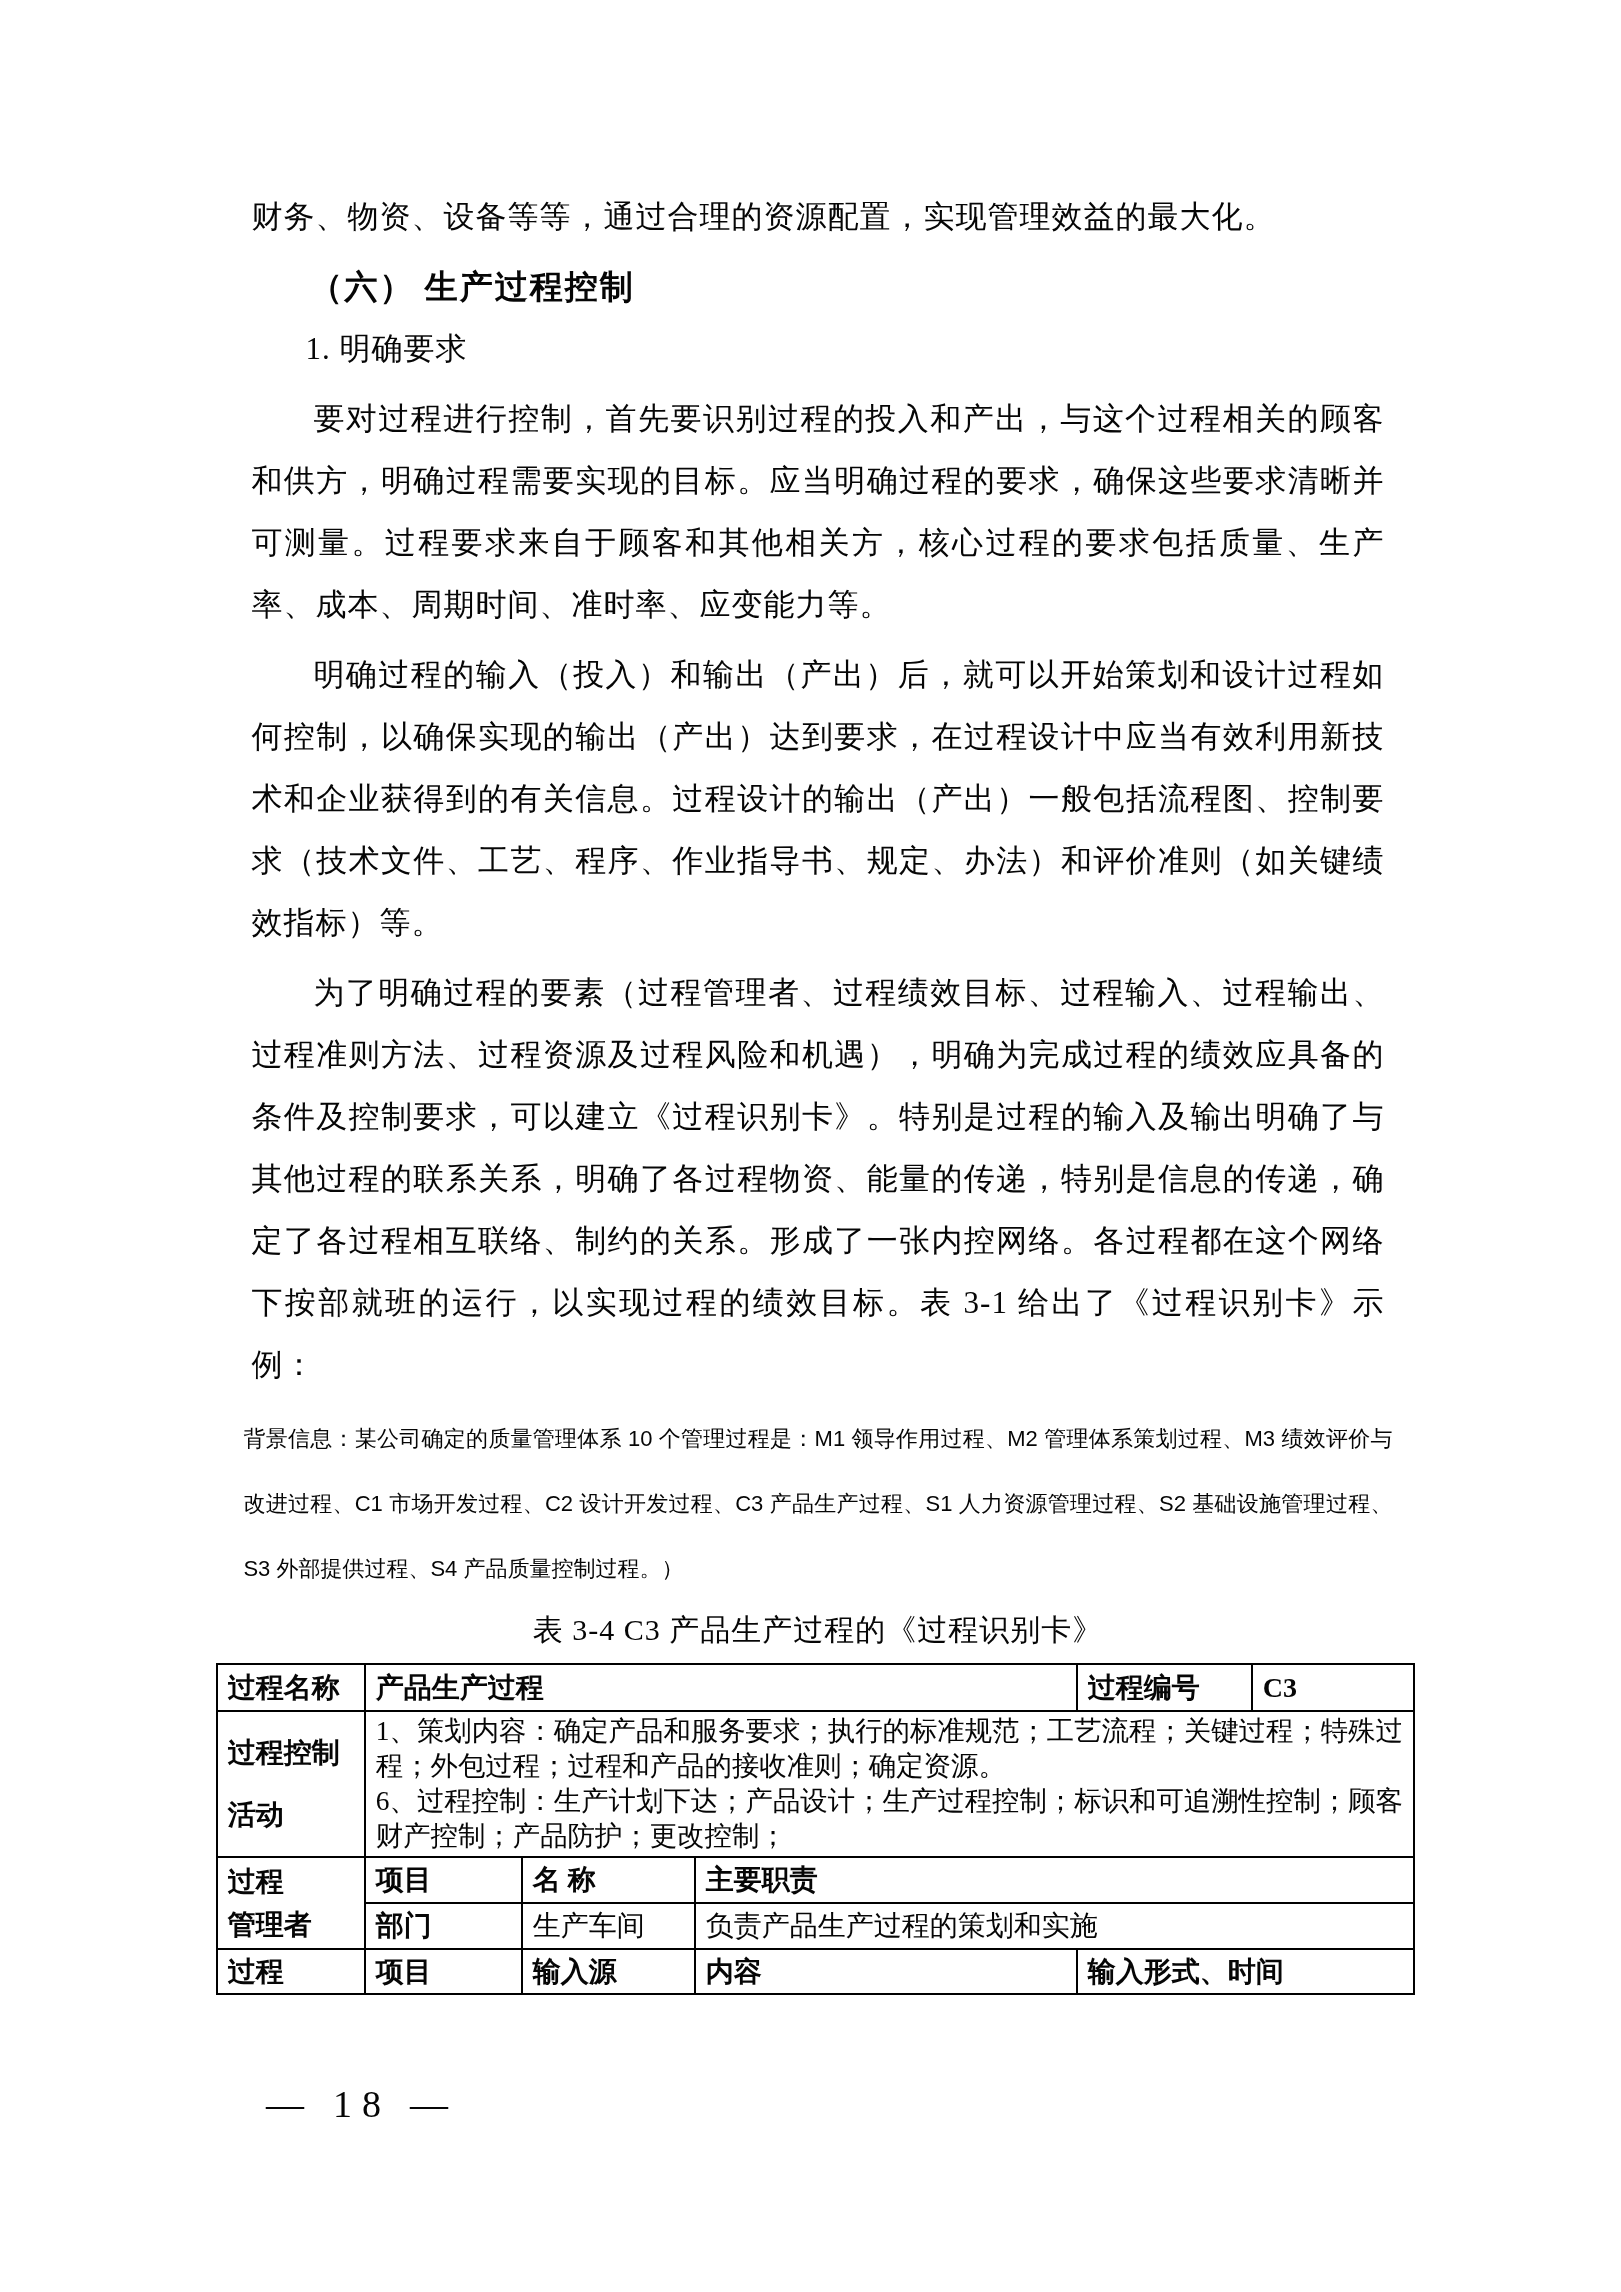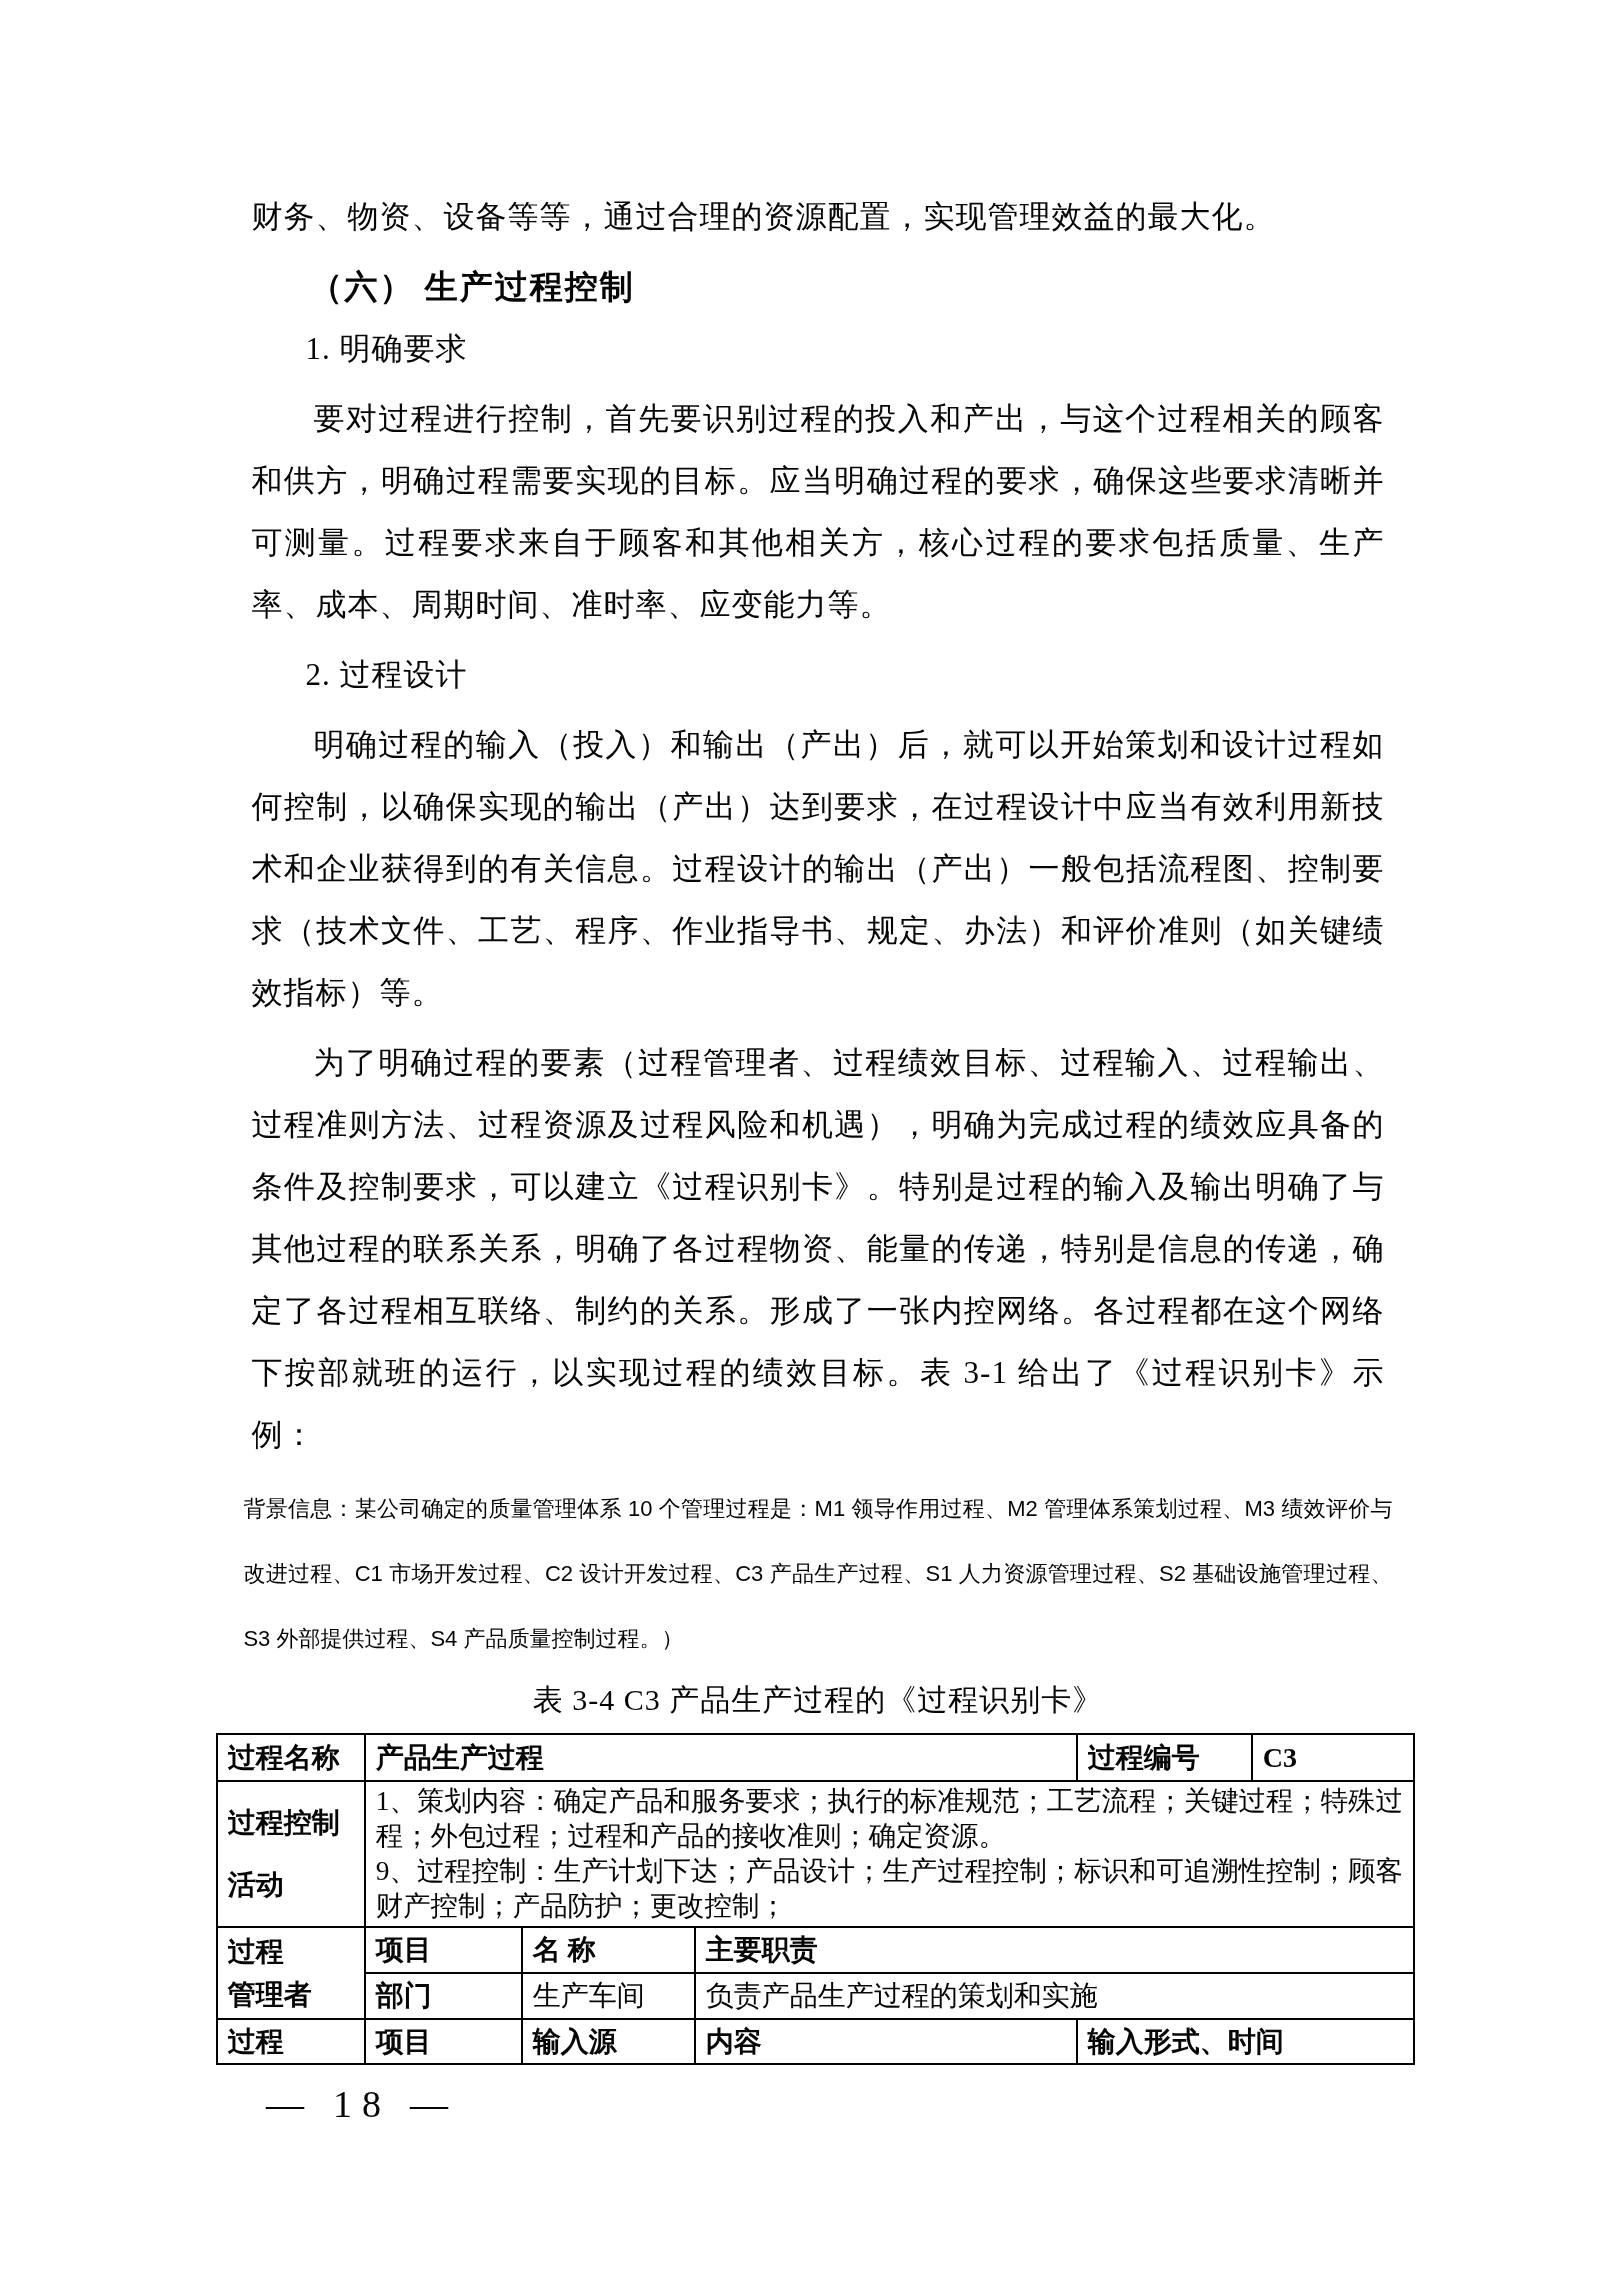--- a/index.html
+++ b/index.html
@@ -99,21 +99,20 @@
 
       <p class="para">财务、物资、设备等等，通过合理的资源配置，实现管理效益的最大化。</p>
 
       <p class="heading">（六） 生产过程控制</p>
 
 
       <p class="subhead">1. 明确要求</p>
 
       <p class="para indent">要对过程进行控制，首先要识别过程的投入和产出，与这个过程相关的顾客和供方，明确过程需要实现的目标。应当明确过程的要求，确保这些要求清晰并可测量。过程要求来自于顾客和其他相关方，核心过程的要求包括质量、生产率、成本、周期时间、准时率、应变能力等。</p>
 
-      <p class="subhead">2. 过程设计</p>
 
       <p class="para indent">明确过程的输入（投入）和输出（产出）后，就可以开始策划和设计过程如何控制，以确保实现的输出（产出）达到要求，在过程设计中应当有效利用新技术和企业获得到的有关信息。过程设计的输出（产出）一般包括流程图、控制要求（技术文件、工艺、程序、作业指导书、规定、办法）和评价准则（如关键绩效指标）等。</p>
 
       <p class="para indent">为了明确过程的要素（过程管理者、过程绩效目标、过程输入、过程输出、过程准则方法、过程资源及过程风险和机遇），明确为完成过程的绩效应具备的条件及控制要求，可以建立《过程识别卡》。特别是过程的输入及输出明确了与其他过程的联系关系，明确了各过程物资、能量的传递，特别是信息的传递，确定了各过程相互联络、制约的关系。形成了一张内控网络。各过程都在这个网络下按部就班的运行，以实现过程的绩效目标。表 3-1 给出了《过程识别卡》示例：</p>
 
       <p class="note">背景信息：某公司确定的质量管理体系 10 个管理过程是：M1 领导作用过程、M2 管理体系策划过程、M3 绩效评价与改进过程、C1 市场开发过程、C2 设计开发过程、C3 产品生产过程、S1 人力资源管理过程、S2 基础设施管理过程、S3 外部提供过程、S4 产品质量控制过程。）</p>
 
       <p class="caption">表 3-4 C3 产品生产过程的《过程识别卡》</p>
     </div>
 
@@ -133,21 +132,21 @@
         <td class="b">过程编号</td>
         <td class="b">C3</td>
       </tr>
       <tr class="rowB">
         <td class="b cell-stack-wide">
           <div>过程控制</div>
           <div>活动</div>
         </td>
         <td colspan="5">
           <div class="cell-activities">1、策划内容：确定产品和服务要求；执行的标准规范；工艺流程；关键过程；特殊过程；外包过程；过程和产品的接收准则；确定资源。</div>
-          <div class="cell-activities">9、过程控制：生产计划下达；产品设计；生产过程控制；标识和可追溯性控制；顾客财产控制；产品防护；更改控制；</div>
+          <div class="cell-activities">6、过程控制：生产计划下达；产品设计；生产过程控制；标识和可追溯性控制；顾客财产控制；产品防护；更改控制；</div>
         </td>
       </tr>
       <tr class="rowC">
         <td class="b cell-stack" rowspan="2">
           <div>过程</div>
           <div>管理者</div>
         </td>
         <td class="b">项目</td>
         <td class="b">名 称</td>
         <td class="b" colspan="3">主要职责</td>

